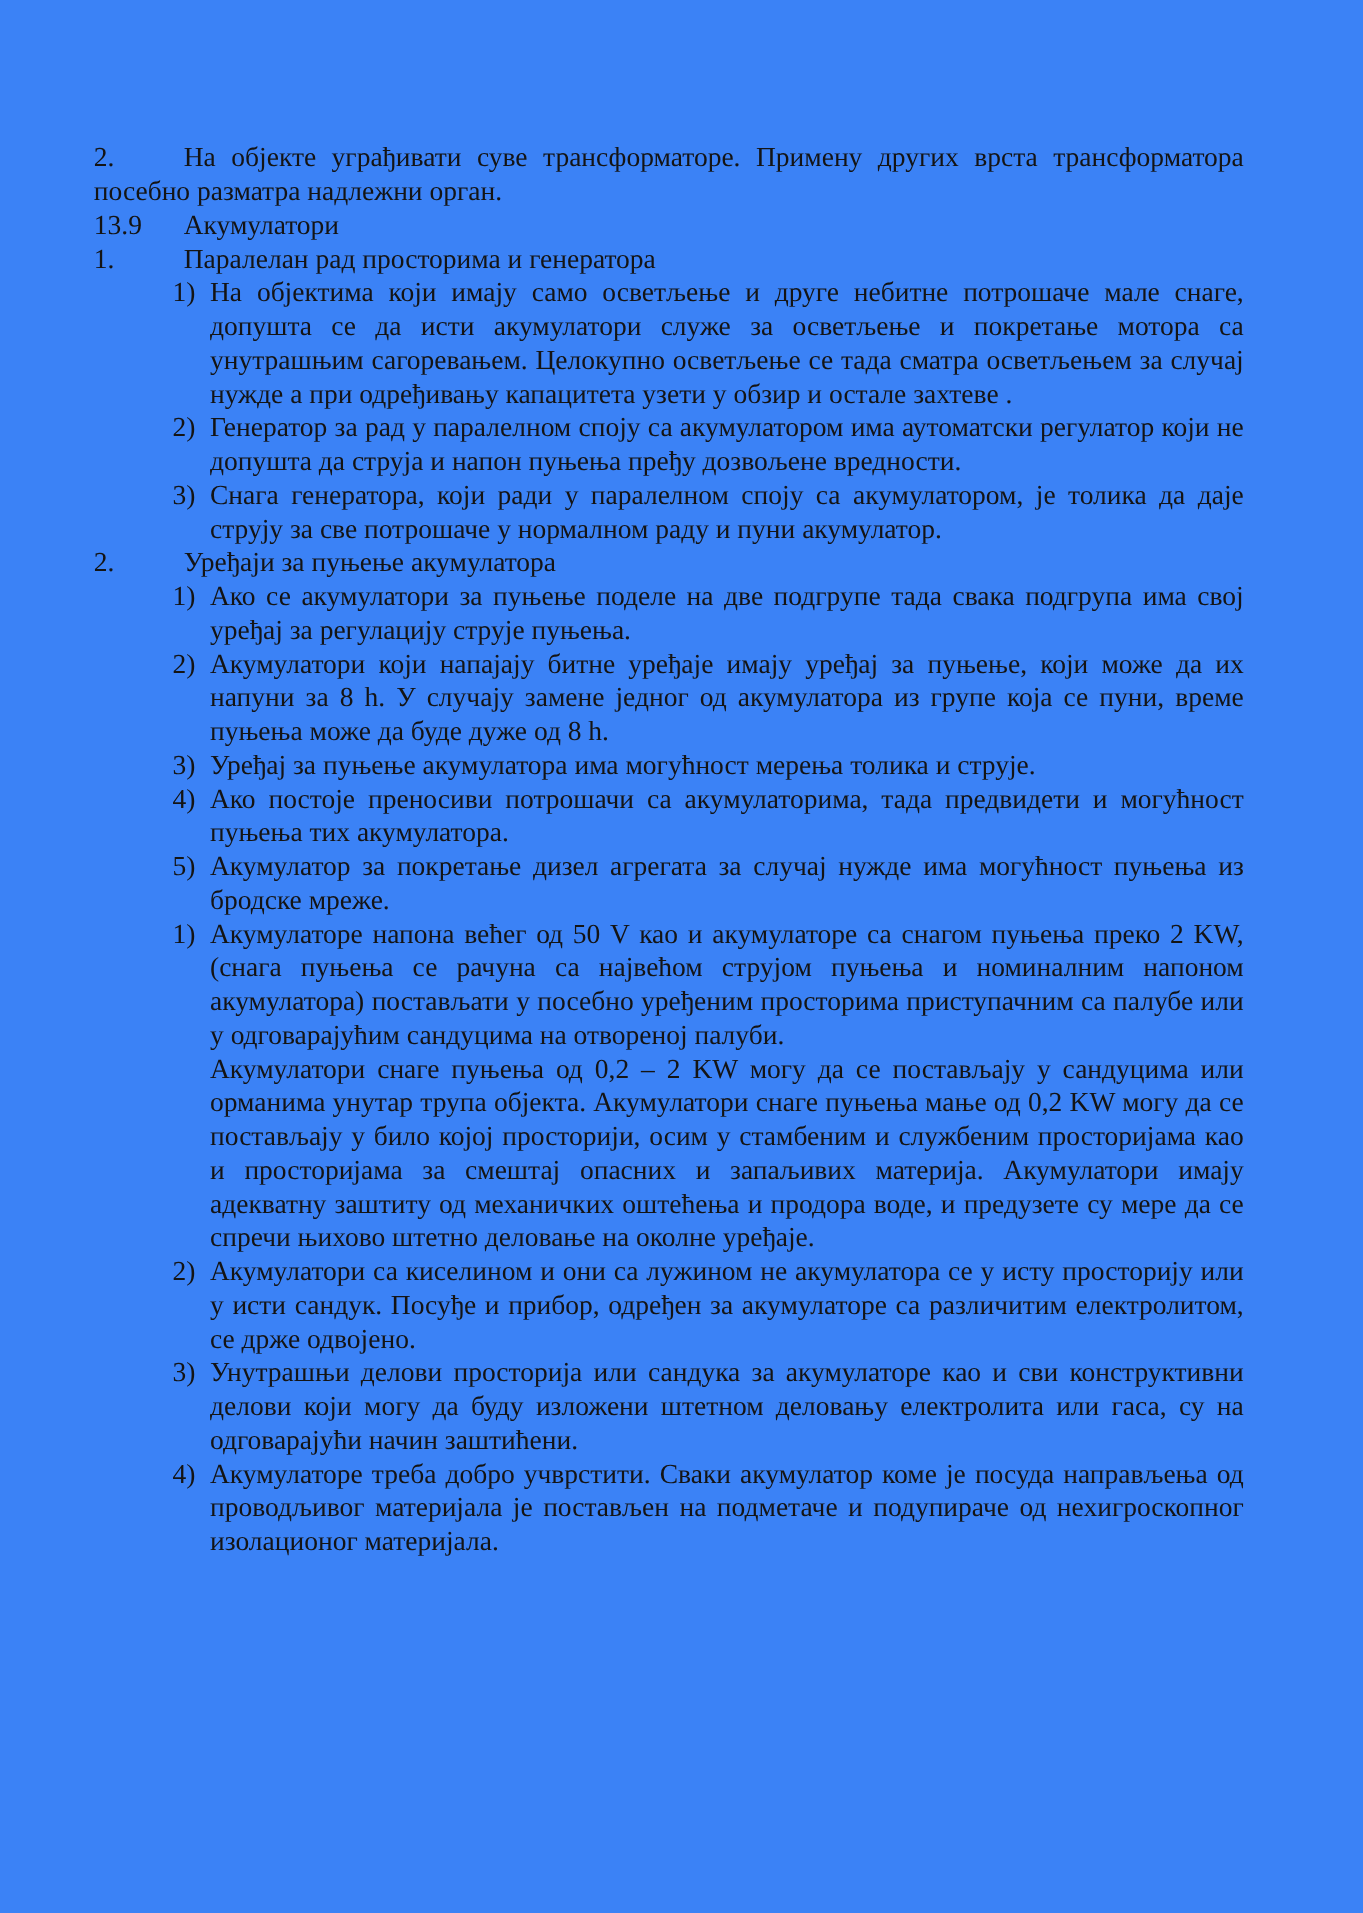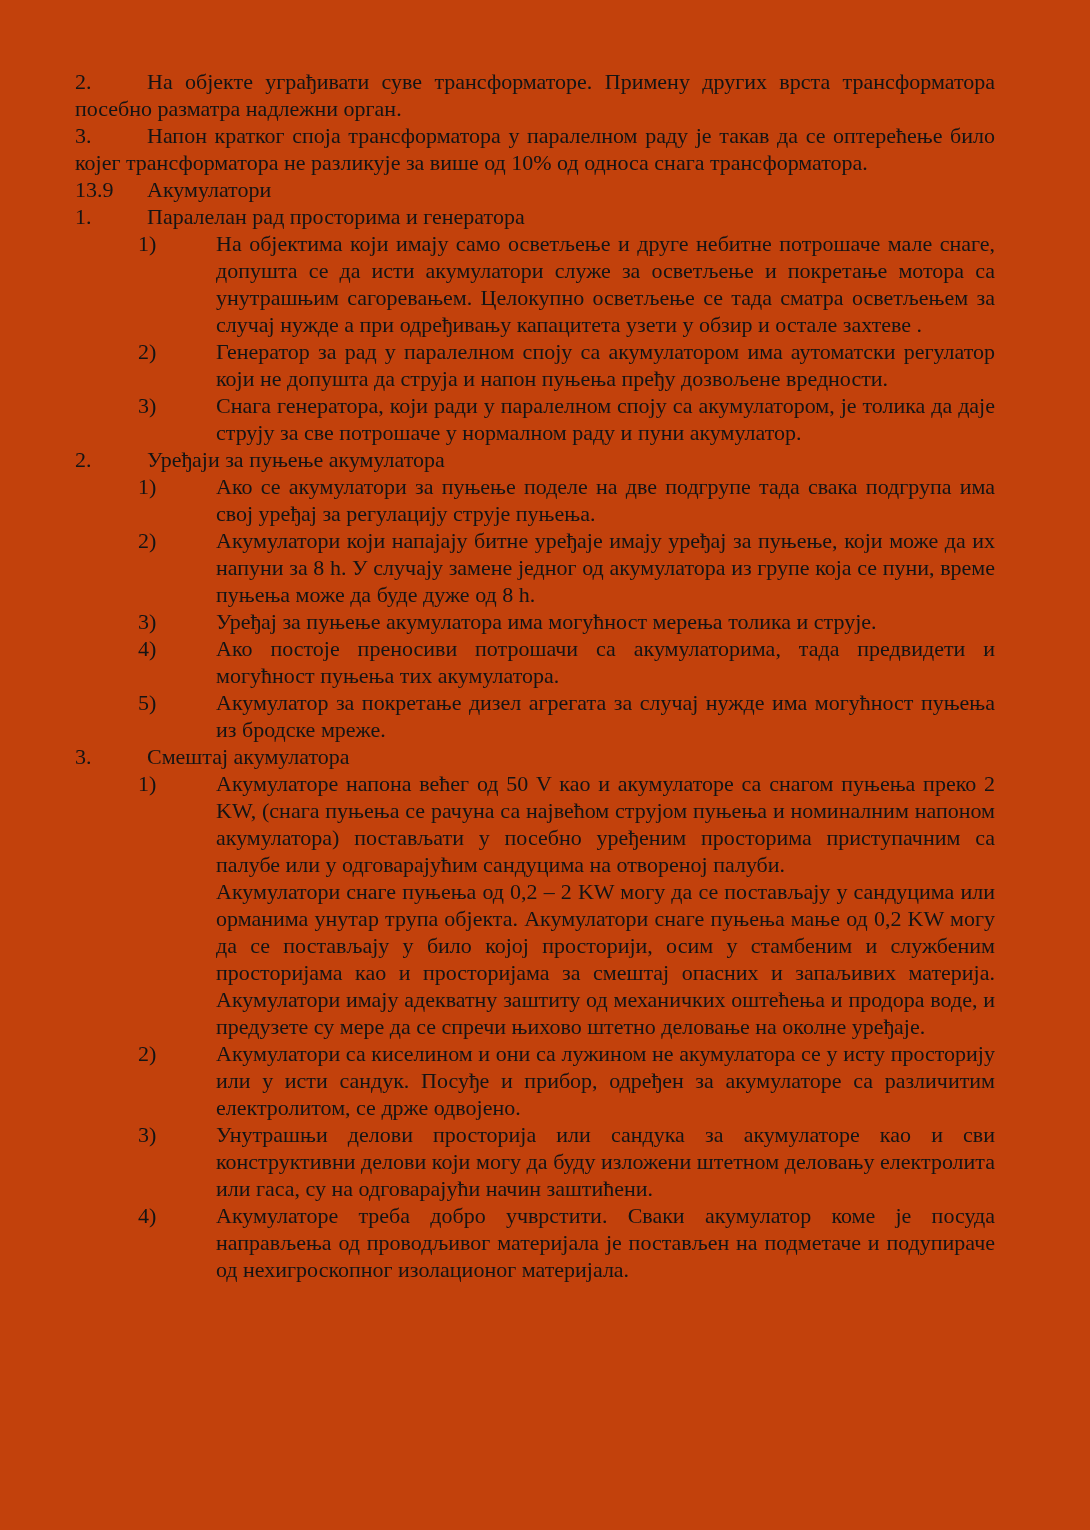--- a/index.html
+++ b/index.html
@@ -4,23 +4,23 @@
 <style>
   html, body {
     margin: 0;
     padding: 0;
     background: #ffffff;
   }
   .page {
     position: relative;
     width: 1090px;
     height: 1530px;
-    background: #c2410c;
+    background: #3b82f6;
     box-sizing: border-box;
-    padding: 68px 95px 0 75px;
+    padding: 112px 95px 0 75px;
     font-family: "Liberation Serif", "DejaVu Serif", serif;
     font-size: 22px;
     line-height: 27px;
     color: #141414;
     overflow: hidden;
   }
   p.block {
     margin: 0;
     text-align: justify;
   }
@@ -35,32 +35,30 @@
     display: flex;
     margin-left: 63px;
   }
   .sub .snum {
     flex: 0 0 30px;
     width: 30px;
   }
   .sub .body {
     flex: 1;
     text-align: justify;
-    margin-left: 48px;
   }
   .sub .body .para { margin: 0; }
 </style>
 </head>
 <body>
 
 <div class="page">
 
   <p class="block"><span class="num">2.</span><span>На објекте уграђивати суве трансформаторе. Примену других врста трансформатора посебно разматра надлежни орган.</span></p>
 
-  <p class="block"><span class="num">3.</span><span>Напон кратког споја трансформатора у паралелном раду је такав да се оптерећење било којег трансформатора не разликује за више од 10% од односа снага трансформатора.</span></p>
 
 
   <p class="block section-gap"><span class="num">13.9</span><span>Акумулатори</span></p>
 
   <p class="block"><span class="num">1.</span><span>Паралелан рад просторима и генератора</span></p>
 
   <div class="sub">
     <span class="snum">1)</span>
     <div class="body">На објектима који имају само осветљење и друге небитне потрошаче мале снаге, допушта се да исти акумулатори служе за осветљење и покретање мотора са унутрашњим сагоревањем. Целокупно осветљење се тада сматра осветљењем за случај нужде а при одређивању капацитета узети у обзир и остале захтеве .</div>
   </div>
@@ -95,21 +93,20 @@
   <div class="sub">
     <span class="snum">4)</span>
     <div class="body">Ако постоје преносиви потрошачи са акумулаторима, тада предвидети и могућност пуњења тих акумулатора.</div>
   </div>
 
   <div class="sub">
     <span class="snum">5)</span>
     <div class="body">Акумулатор за покретање дизел агрегата за случај нужде има могућност пуњења из бродске мреже.</div>
   </div>
 
-  <p class="block"><span class="num">3.</span><span>Смештај акумулатора</span></p>
 
   <div class="sub">
     <span class="snum">1)</span>
     <div class="body">
       <div class="para">Акумулаторе напона већег од 50 V као и акумулаторе са снагом пуњења преко 2 KW, (снага пуњења се рачуна са највећом струјом пуњења и номиналним напоном акумулатора) постављати у посебно уређеним просторима приступачним са палубе или у одговарајућим сандуцима на отвореној палуби.</div>
       <div class="para">Акумулатори снаге пуњења од 0,2 – 2 KW могу да се постављају у сандуцима или орманима унутар трупа објекта. Акумулатори снаге пуњења мање од 0,2 KW могу да се постављају у било којој просторији, осим у стамбеним и службеним просторијама као и просторијама за смештај опасних и запаљивих материја. Акумулатори имају адекватну заштиту од механичких оштећења и продора воде, и предузете су мере да се спречи њихово штетно деловање на околне уређаје.</div>
     </div>
   </div>
 
   <div class="sub">

